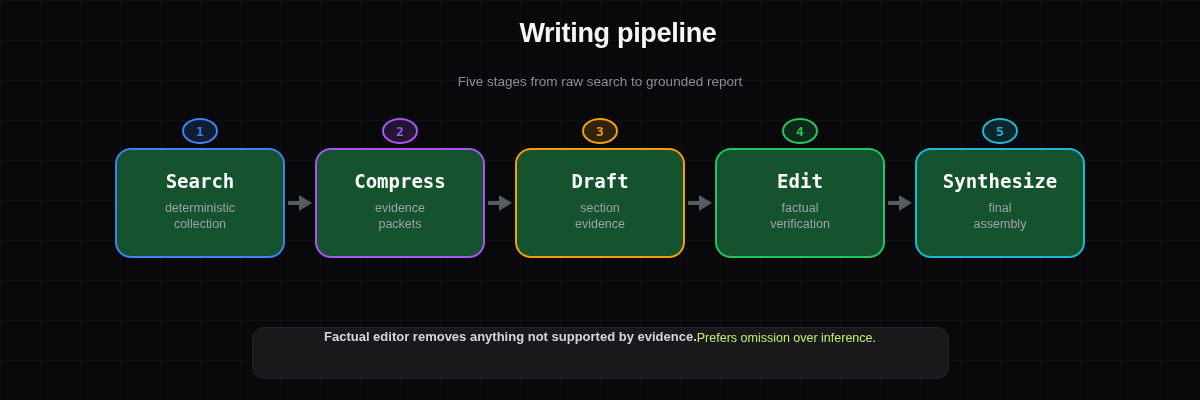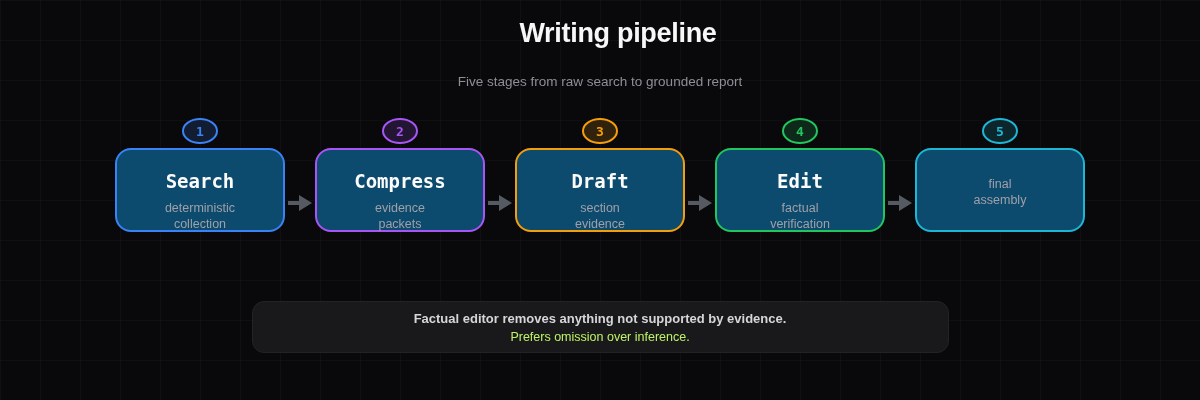--- a/index.html
+++ b/index.html
@@ -51,22 +51,22 @@
     font-family: "DejaVu Sans Mono", monospace;
     font-weight: 700;
     font-size: 13px;
     display: flex;
     align-items: center;
     justify-content: center;
     margin-bottom: 4px;
   }
   .stage-box {
     width: 170px;
-    height: 84px;
-    background: #0c4a6e;
+    height: 110px;
+    background: #14532d;
     border: 2px solid var(--accent);
     border-radius: 16px;
     display: flex;
     flex-direction: column;
     align-items: center;
     padding-top: 19px;
     text-align: center;
   }
   .stage-title {
     font-family: "DejaVu Sans Mono", monospace;
@@ -97,21 +97,21 @@
     border-bottom: 8px solid transparent;
   }
   .note-box {
     width: 697px;
     height: 52px;
     margin: 69px auto 0 auto;
     background: #19191c;
     border: 1px solid #232327;
     border-radius: 12px;
     display: flex;
-    flex-direction: column;
+    flex-direction: row;
     justify-content: center;
     text-align: center;
   }
   .note-line1 {
     font-size: 13px;
     font-weight: 700;
     line-height: 17px;
     color: #d6d6da;
   }
   .note-line2 {
@@ -183,20 +183,21 @@
   </div>
 
   <div class="arrow">
     <div class="arrow-tail"></div>
     <div class="arrow-head"></div>
   </div>
 
   <div class="stage" style="--accent: #1fb6d4;">
     <div class="stage-badge">5</div>
     <div class="stage-box">
+      <div class="stage-title">Synthesize</div>
       <div class="stage-subtitle">final
 assembly</div>
     </div>
   </div>
 
 </div>
 
 <div class="note-box">
   <div class="note-line1">Factual editor removes anything not supported by evidence.</div>
   <div class="note-line2">Prefers omission over inference.</div>

